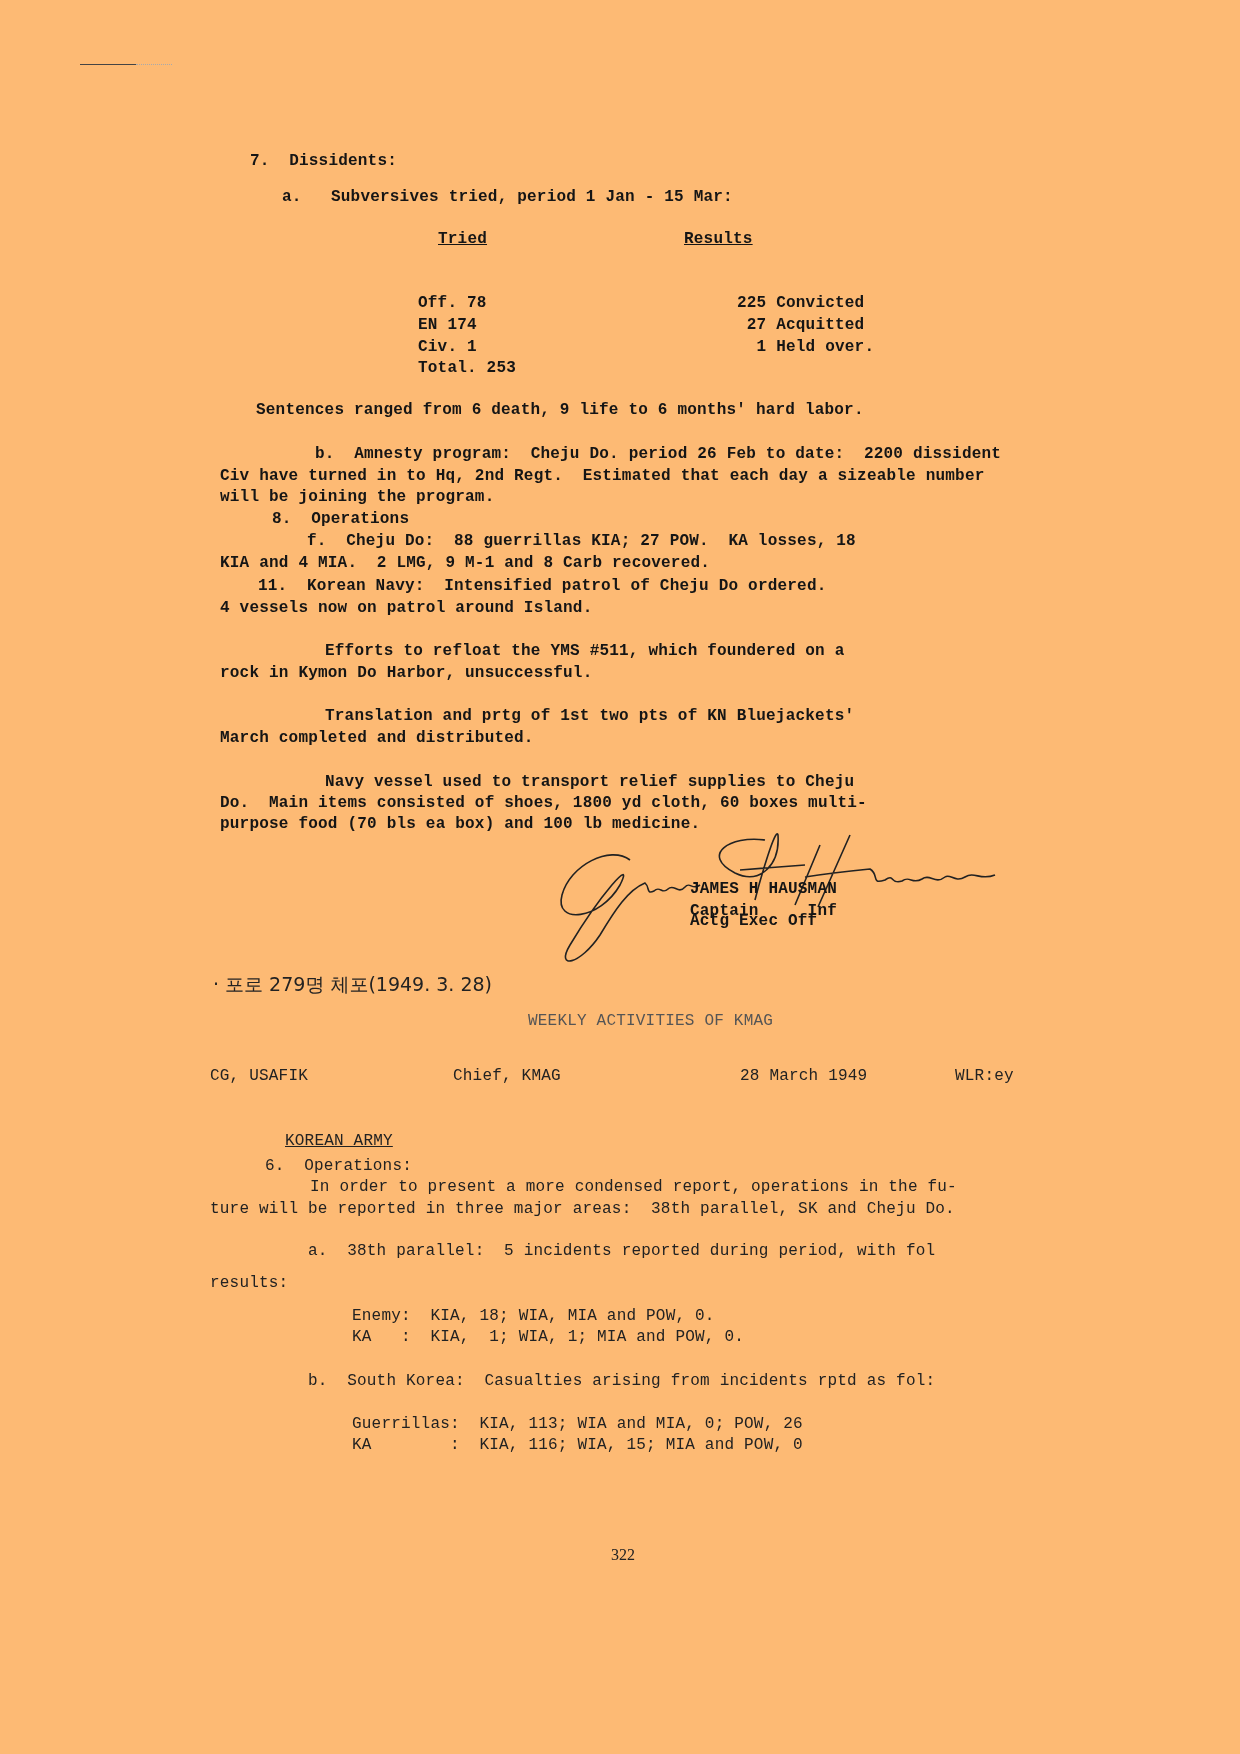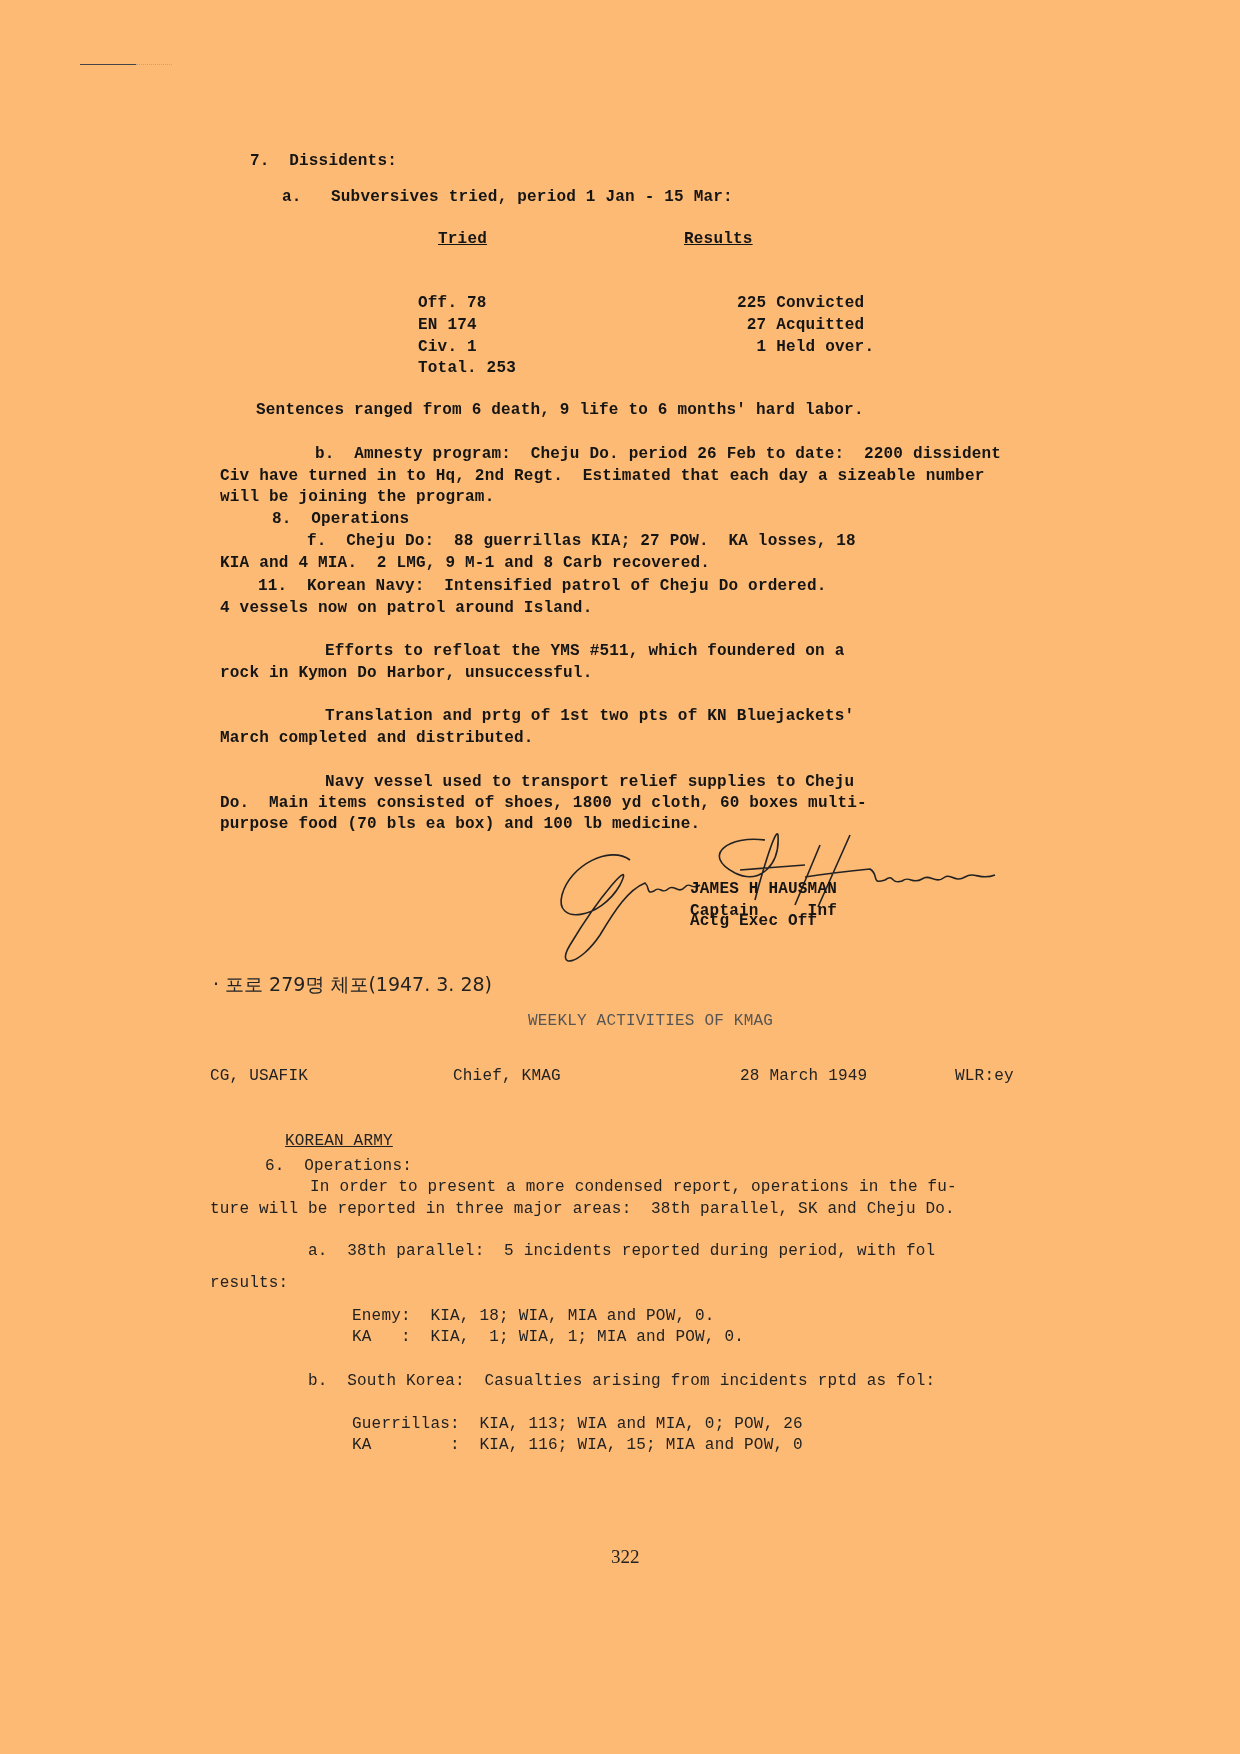--- a/index.html
+++ b/index.html
@@ -2,21 +2,21 @@
 <html><head>
 <meta charset="utf-8">
 <style>
   html, body { margin: 0; padding: 0; background: #ffffff; }
   body { width: 1240px; height: 1754px; position: relative; overflow: hidden; }
   .page { position: absolute; left: 0; top: 0; width: 1240px; height: 1754px; background: #fdba74; color: #111; }
   .tw { position: absolute; font-family: "Liberation Mono", "DejaVu Sans Mono", monospace; font-size: 16px; font-weight: bold; line-height: 22px; white-space: pre; color: #151515; letter-spacing: 0.2px; }
   .tw.light { font-weight: normal; color: #222; }
   .ul { text-decoration: underline; }
   .ko { position: absolute; font-family: "DejaVu Sans", sans-serif; font-size: 19px; color: #222; white-space: pre; }
-  .pno { position: absolute; font-family: "Liberation Serif", serif; font-size: 19px; color: #222; }
+  .pno { position: absolute; font-family: "Liberation Serif", serif; font-size: 16px; color: #222; }
   .topline { position: absolute; left: 80px; top: 64px; width: 56px; height: 1px; background: #444; }
   .topdots { position: absolute; left: 136px; top: 64px; width: 36px; height: 1px; border-top: 1px dotted #aaa; }
   .sig { position: absolute; left: 550px; top: 825px; width: 480px; height: 150px; }
 </style>
 </head>
 <body>
 
 <div class="page">
 
   <div class="topline"></div>
@@ -63,21 +63,21 @@
   <svg class="sig" viewBox="0 0 480 150">
     <path d="M80 35 C 60 20, 20 40, 12 70 C 4 100, 50 95, 70 60 C 85 30, 50 70, 20 120 C 5 145, 30 140, 50 110 C 65 85, 78 65, 95 58 C 100 62, 96 70, 104 66 C 110 60, 112 70, 118 64 C 124 58, 128 70, 135 62 C 140 56, 142 66, 150 60" fill="none" stroke="#222" stroke-width="1.6"></path>
     <path d="M215 15 C 180 10, 150 30, 185 48 C 210 60, 230 40, 228 10 C 226 0, 210 55, 205 75 M190 45 L 255 40" fill="none" stroke="#222" stroke-width="1.6"></path>
     <path d="M270 20 L 245 80 M300 10 L 268 82 M255 52 C 280 48, 300 46, 320 44 C 330 50, 320 60, 335 55 C 345 48, 340 60, 352 56 C 360 50, 362 60, 372 54 C 380 48, 385 60, 395 52 C 400 48, 405 58, 415 52 C 425 46, 430 56, 445 50" fill="none" stroke="#222" stroke-width="1.6"></path>
   </svg>
 
   <div class="tw" style="left:690px; top:878px;">JAMES H HAUSMAN</div>
   <div class="tw" style="left:690px; top:900px;">Captain     Inf</div>
   <div class="tw" style="left:690px; top:910px;">Actg Exec Off</div>
 
-  <div class="ko" style="left:213px; top:972px;">· 포로 279명 체포(1947. 3. 28)</div>
+  <div class="ko" style="left:213px; top:972px;">· 포로 279명 체포(1949. 3. 28)</div>
 
   <div class="tw light" style="left:528px; top:1010px; color:#555;">WEEKLY ACTIVITIES OF KMAG</div>
 
   <div class="tw light" style="left:210px; top:1065px;">CG, USAFIK</div>
   <div class="tw light" style="left:453px; top:1065px;">Chief, KMAG</div>
   <div class="tw light" style="left:740px; top:1065px;">28 March 1949</div>
   <div class="tw light" style="left:955px; top:1065px;">WLR:ey</div>
 
   <div class="tw light ul" style="left:285px; top:1130px;">KOREAN ARMY</div>
   <div class="tw light" style="left:265px; top:1155px;">6.  Operations:</div>

